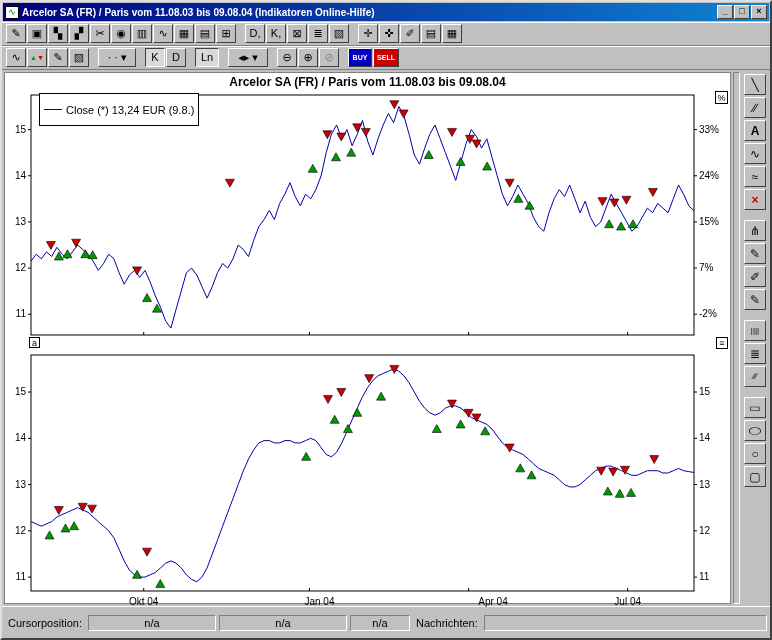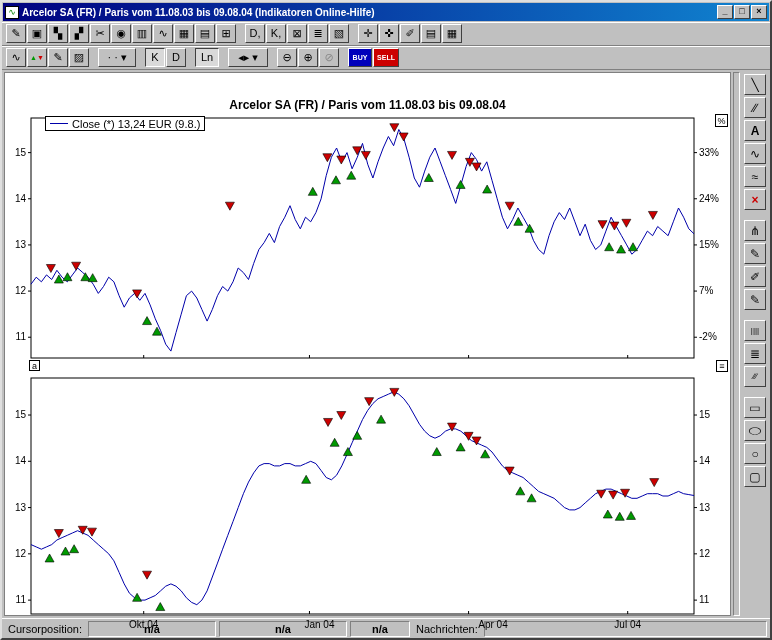--- a/index.html
+++ b/index.html
@@ -31,48 +31,48 @@
     font-family: "Liberation Sans", sans-serif; padding: 0; color: #000; }
   .tbtn.pressed { border-color: #404040 #fff #fff #404040; background: #d9d9d9; }
   .tbtn.disabled { color: #888; }
   .tsep { width: 7px; flex: none; }
 
   
   .main { flex: 1; display: flex; padding: 2px; gap: 2px; min-height: 0; }
   .chart-area { width: 727px; background: #fff; border: 1px solid #808080;
     position: relative; display: flex; flex-direction: column; }
   .chart-title { text-align: center; font-size: 12px; font-weight: bold; height: 16px;
-    padding-top: 2px; flex: none; margin-top: 23px; }
+    padding-top: 2px; flex: none; }
   .panel { position: relative; flex: none; }
-  .legend { position: absolute; left: 40px; top: 4px; background: #fff;
-    border: 1px solid #000; font-size: 11px; padding: 0 4px; height: 15px;
+  .legend { position: absolute; left: 34px; top: 4px; background: #fff;
+    border: 1px solid #000; font-size: 11px; padding: 0 4px; height: 33px;
     display: flex; align-items: center; gap: 4px; }
   .legend .sample { width: 18px; height: 0; border-top: 1px solid #0000aa; display: inline-block; }
   .corner-box { position: absolute; width: 13px; height: 13px; border: 1px solid #000;
     background: #fff; font-size: 9px; line-height: 12px; text-align: center; }
   .divider { height: 10px; position: relative; flex: none; }
   .xlabels { height: 16px; position: relative; font-size: 10px; flex: none; }
   .xlabels span { position: absolute; transform: translateX(-50%); top: 1px; }
 
   
   .vstrip { width: 7px; background: #c0c0c0; border: 1px solid;
     border-color: #808080 #fff #fff #808080; flex: none; }
   .right-tools { width: 26px; flex: none; display: flex; flex-direction: column;
     align-items: center; gap: 2px; padding-top: 2px; }
   .right-tools .tbtn { width: 22px; height: 21px; font-size: 12px; }
   .right-tools .vsep { height: 6px; flex: none; }
   .glyph-red { color: #cc0000; font-weight: bold; }
   .squash { transform: scaleY(0.62); display: inline-block; }
 
   
-  .statusbar { height: 20px; flex: none; display: flex; align-items: center; gap: 3px;
+  .statusbar { height: 32px; flex: none; display: flex; align-items: center; gap: 3px;
     padding: 1px 3px; border-top: 1px solid #fff; font-size: 11px; }
   .sb-label { padding: 0 3px; flex: none; }
   .sb-field { height: 16px; border: 1px solid; border-color: #808080 #fff #fff #808080;
-    display: flex; align-items: center; justify-content: center; font-size: 11px; flex: none; font-weight: bold; }
+    display: flex; align-items: center; justify-content: center; font-size: 11px; flex: none; }
 
   svg text { font-family: "Liberation Sans", sans-serif; }
 </style>
 </head>
 <body>
 
 <div class="window">
 
   <div class="titlebar">
     <span class="title-icon">∿</span>

